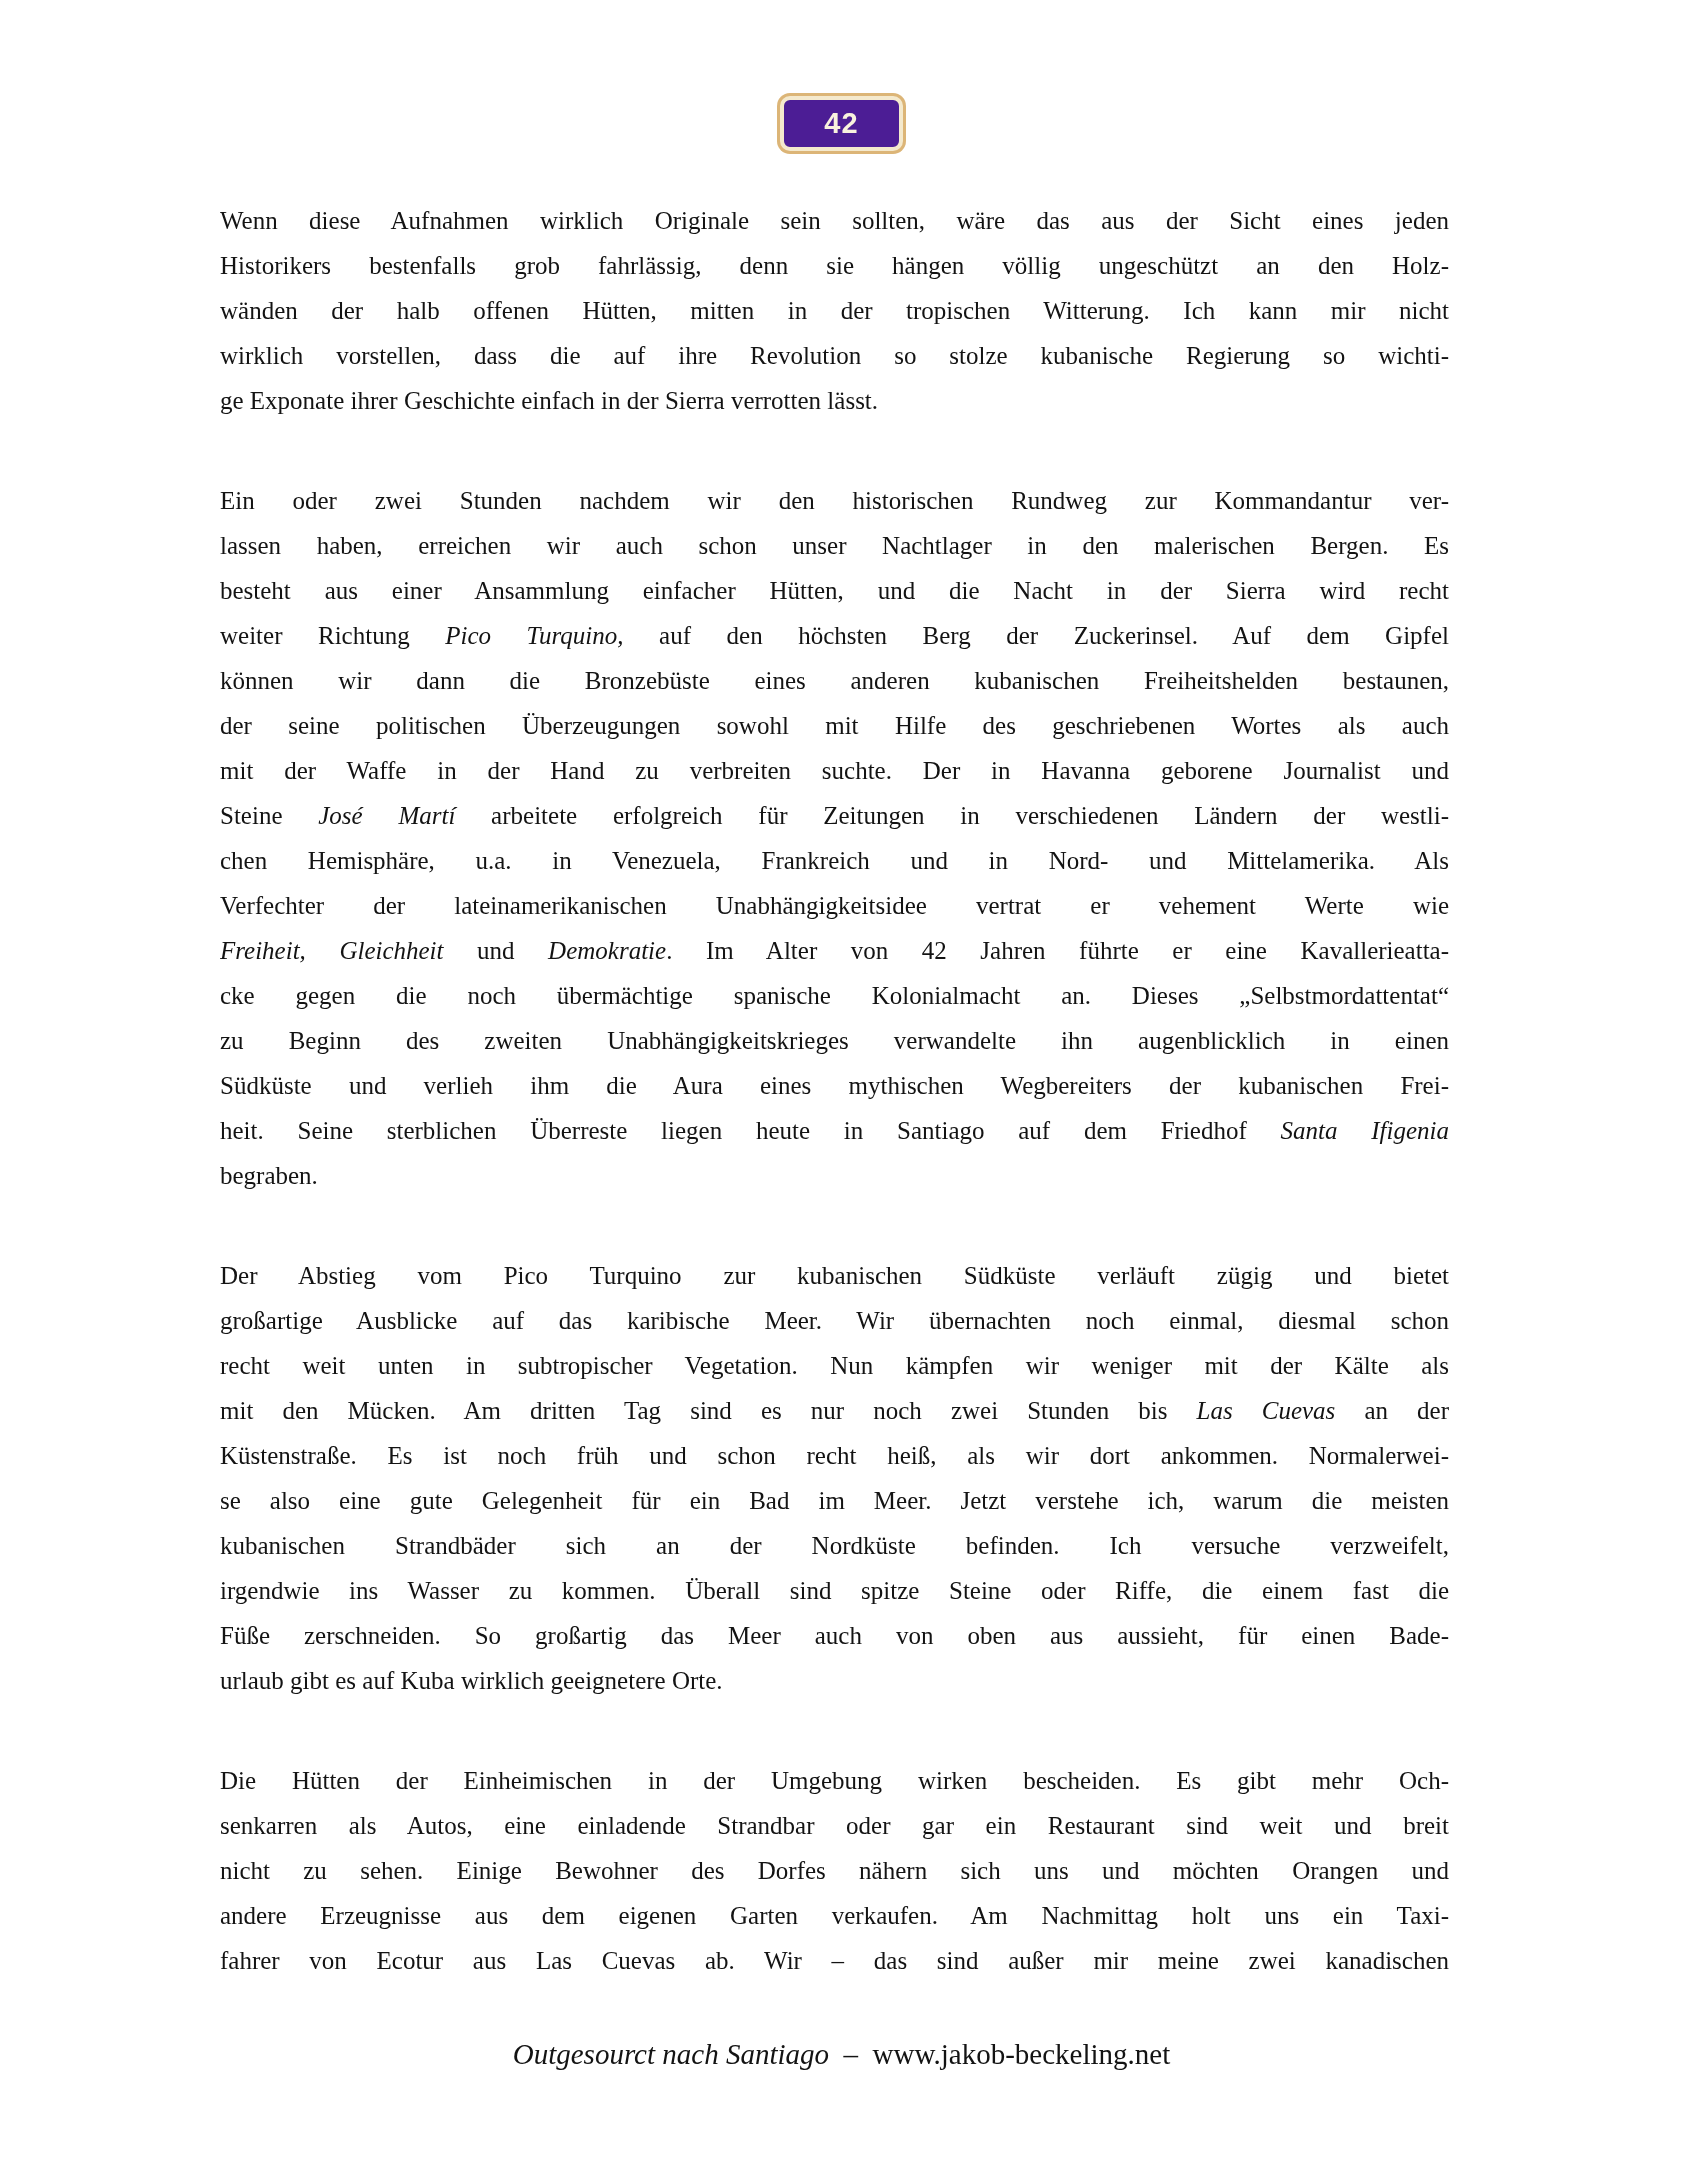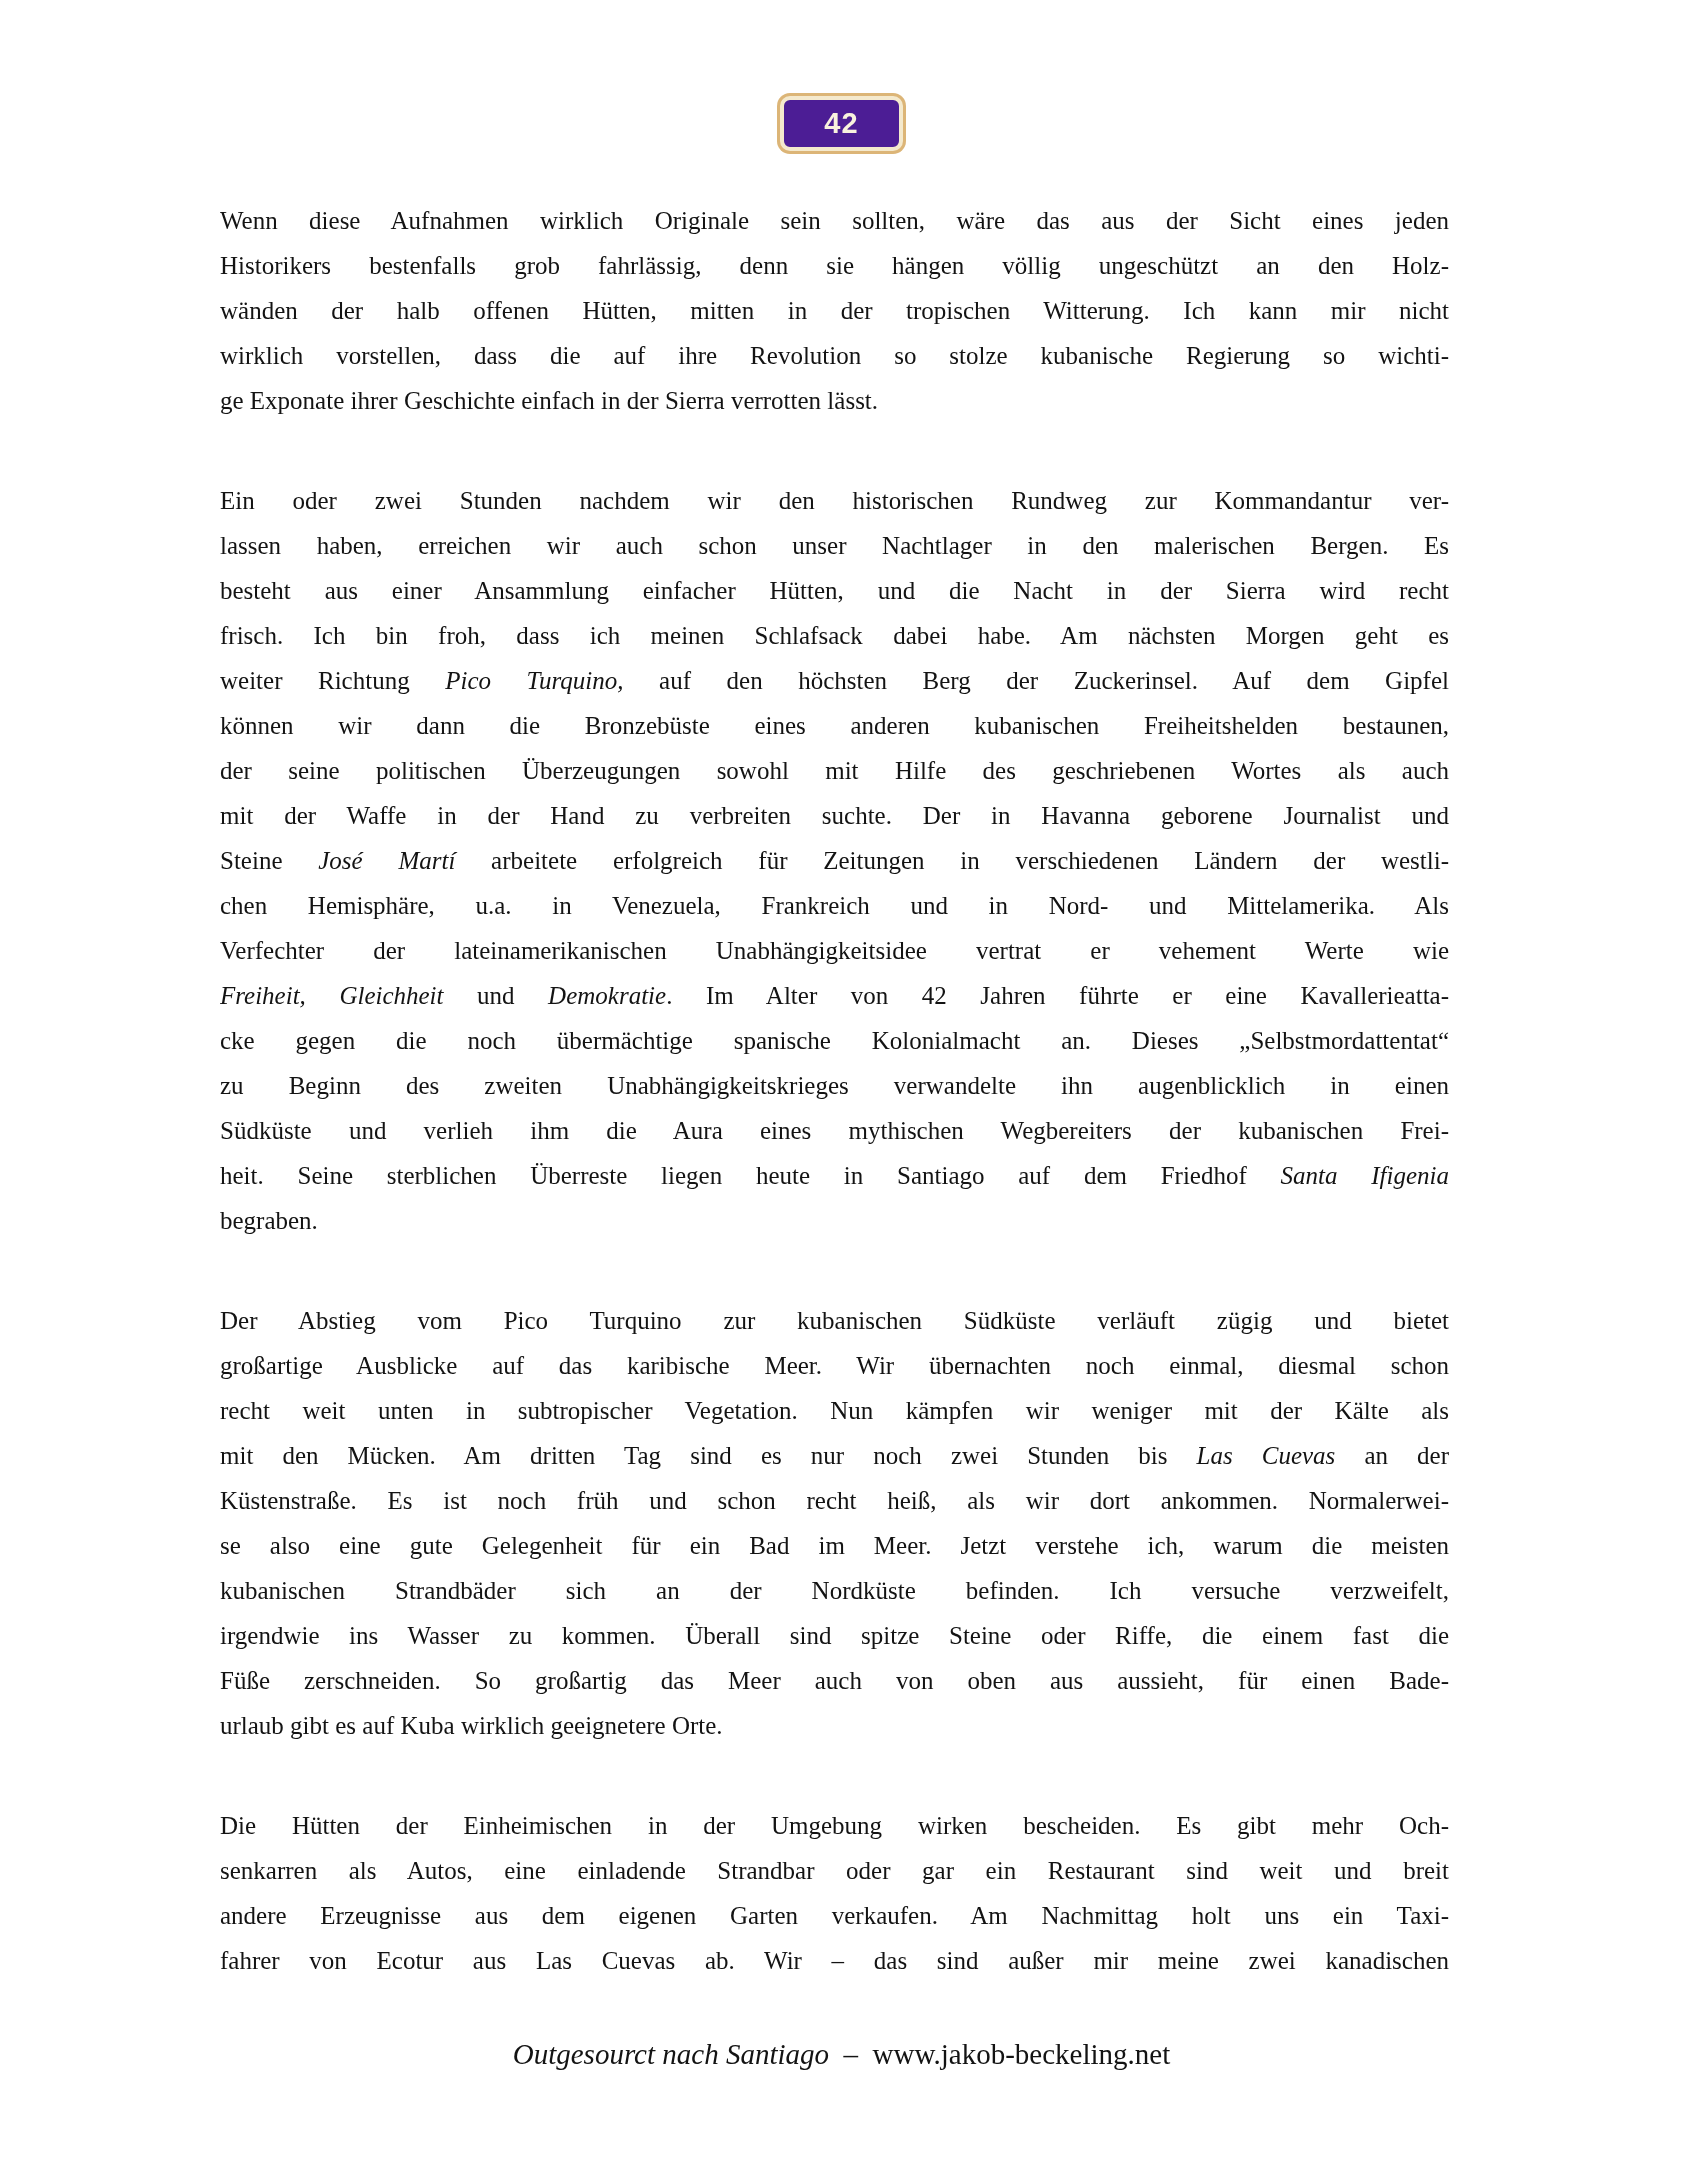--- a/index.html
+++ b/index.html
@@ -46,21 +46,20 @@
         <div class="line"><span>Wenn diese Aufnahmen wirklich Originale sein sollten, wäre das aus der Sicht eines jeden</span></div>
         <div class="line"><span>Historikers bestenfalls grob fahrlässig, denn sie hängen völlig ungeschützt an den Holz-</span></div>
         <div class="line"><span>wänden der halb offenen Hütten, mitten in der tropischen Witterung. Ich kann mir nicht</span></div>
         <div class="line"><span>wirklich vorstellen, dass die auf ihre Revolution so stolze kubanische Regierung so wichti-</span></div>
         <div class="line end"><span>ge Exponate ihrer Geschichte einfach in der Sierra verrotten lässt.</span></div>
       </div>
     <div class="para">
         <div class="line"><span class="bold">Ein oder zwei Stunden</span><span> nachdem wir den historischen Rundweg zur Kommandantur ver-</span></div>
         <div class="line"><span>lassen haben, erreichen wir auch schon unser Nachtlager in den malerischen Bergen. Es</span></div>
         <div class="line"><span>besteht aus einer Ansammlung einfacher Hütten, und die Nacht in der Sierra wird recht</span></div>
-        <div class="line"><span>frisch. Ich bin froh, dass ich meinen Schlafsack dabei habe. Am nächsten Morgen geht es</span></div>
         <div class="line"><span>weiter Richtung </span><span class="italic">Pico Turquino,</span><span> auf den höchsten Berg der Zuckerinsel. Auf dem Gipfel</span></div>
         <div class="line"><span>können wir dann die Bronzebüste eines anderen kubanischen Freiheitshelden bestaunen,</span></div>
         <div class="line"><span>der seine politischen Überzeugungen sowohl mit Hilfe des geschriebenen Wortes als auch</span></div>
         <div class="line"><span>mit der Waffe in der Hand zu verbreiten suchte. Der in Havanna geborene Journalist und</span></div>
         <div class="line"><span>Steine </span><span class="italic">José Martí</span><span> arbeitete erfolgreich für Zeitungen in verschiedenen Ländern der westli-</span></div>
         <div class="line"><span>chen Hemisphäre, u.a. in Venezuela, Frankreich und in Nord- und Mittelamerika. Als</span></div>
         <div class="line"><span>Verfechter der lateinamerikanischen Unabhängigkeitsidee vertrat er vehement Werte wie</span></div>
         <div class="line"><span class="italic">Freiheit, Gleichheit</span><span> und </span><span class="italic">Demokratie</span><span>. Im Alter von 42 Jahren führte er eine Kavallerieatta-</span></div>
         <div class="line"><span>cke gegen die noch übermächtige spanische Kolonialmacht an. Dieses „Selbstmordattentat“</span></div>
         <div class="line"><span>zu Beginn des zweiten Unabhängigkeitskrieges verwandelte ihn augenblicklich in einen</span></div>
@@ -76,20 +75,21 @@
         <div class="line"><span>Küstenstraße. Es ist noch früh und schon recht heiß, als wir dort ankommen. Normalerwei-</span></div>
         <div class="line"><span>se also eine gute Gelegenheit für ein Bad im Meer. Jetzt verstehe ich, warum die meisten</span></div>
         <div class="line"><span>kubanischen Strandbäder sich an der Nordküste befinden. Ich versuche verzweifelt,</span></div>
         <div class="line"><span>irgendwie ins Wasser zu kommen. Überall sind spitze Steine oder Riffe, die einem fast die</span></div>
         <div class="line"><span>Füße zerschneiden. So großartig das Meer auch von oben aus aussieht, für einen Bade-</span></div>
         <div class="line end"><span>urlaub gibt es auf Kuba wirklich geeignetere Orte.</span></div>
       </div>
     <div class="para">
         <div class="line"><span class="bold">Die Hütten der Einheimischen</span><span> in der Umgebung wirken bescheiden. Es gibt mehr Och-</span></div>
         <div class="line"><span>senkarren als Autos, eine einladende Strandbar oder gar ein Restaurant sind weit und breit</span></div>
+        <div class="line"><span>nicht zu sehen. Einige Bewohner des Dorfes nähern sich uns und möchten Orangen und</span></div>
         <div class="line"><span>andere Erzeugnisse aus dem eigenen Garten verkaufen. Am Nachmittag holt uns ein Taxi-</span></div>
         <div class="line"><span>fahrer von Ecotur aus Las Cuevas ab. Wir – das sind außer mir meine zwei kanadischen</span></div>
       </div>
   </div>
 
   <div class="footer"><span class="bold italic">Outgesourct nach Santiago</span><span class="bold">&nbsp; – &nbsp;</span><span class="bold">www.jakob-beckeling.net</span></div>
 
 </div>
 
 

